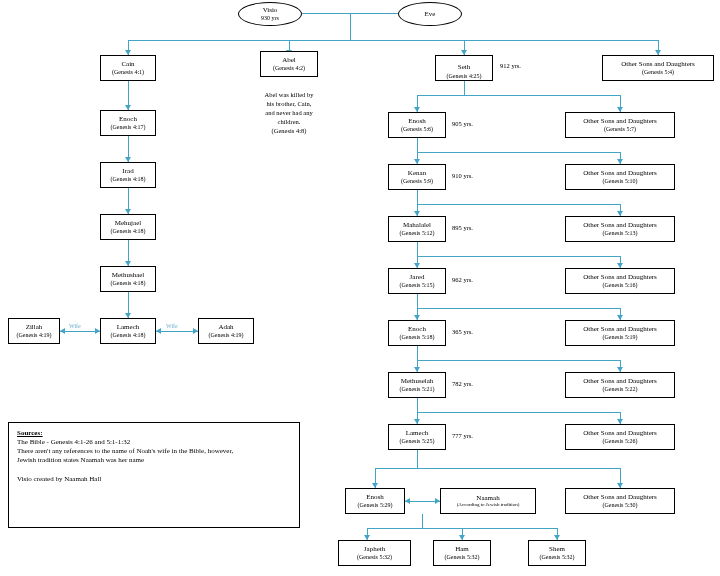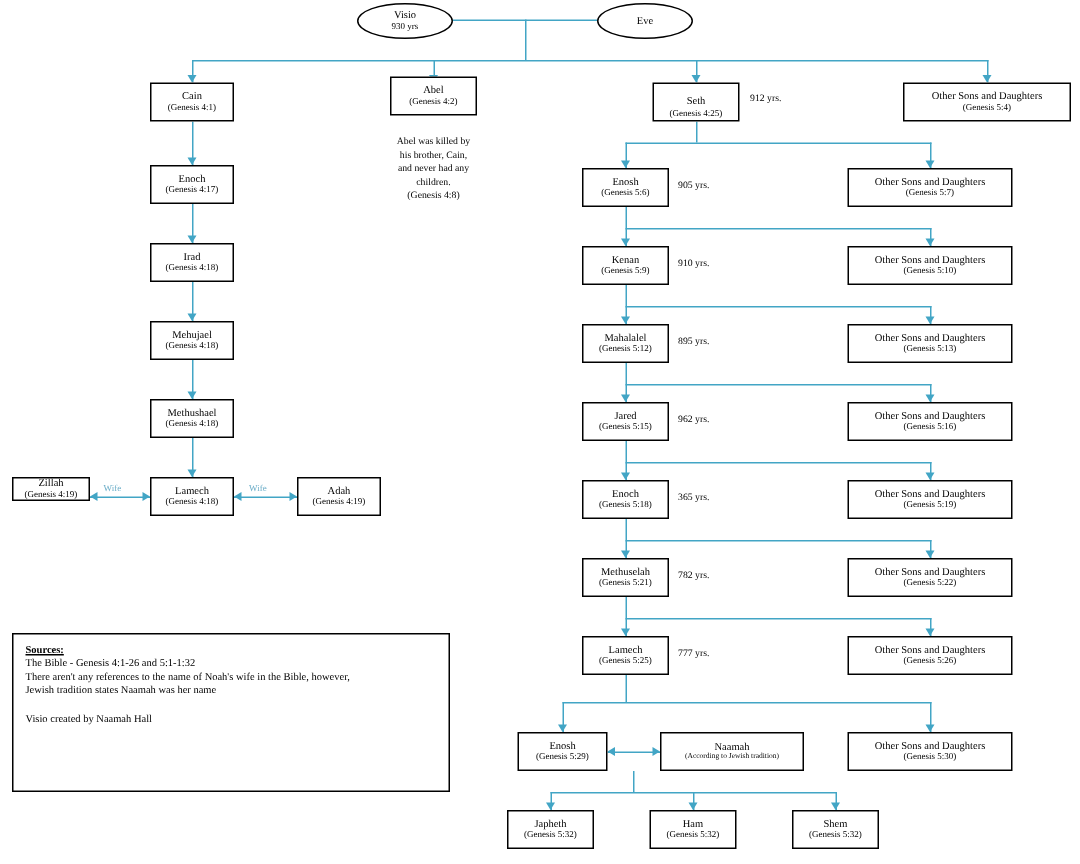--- a/index.html
+++ b/index.html
@@ -179,21 +179,21 @@
       <span class="l2">(Genesis 4:18)</span>
     </div>
     <div class="node" style="left: 100px; top: 266px; width: 56px; height: 26px;">
       <span class="l1">Methushael</span>
       <span class="l2">(Genesis 4:18)</span>
     </div>
     <div class="node" style="left: 100px; top: 318px; width: 56px; height: 26px;">
       <span class="l1">Lamech</span>
       <span class="l2">(Genesis 4:18)</span>
     </div>
-    <div class="node" style="left: 8px; top: 318px; width: 52px; height: 16px;">
+    <div class="node" style="left: 8px; top: 318px; width: 52px; height: 26px;">
       <span class="l1">Zillah</span>
       <span class="l2">(Genesis 4:19)</span>
     </div>
     <div class="node" style="left: 198px; top: 318px; width: 56px; height: 26px;">
       <span class="l1">Adah</span>
       <span class="l2">(Genesis 4:19)</span>
     </div>
     <div class="node" style="left: 388px; top: 112px; width: 58px; height: 26px;">
       <span class="l1">Enosh</span>
       <span class="l2">(Genesis 5:6)</span>
@@ -255,21 +255,21 @@
       <span class="l2">(Genesis 5:29)</span>
     </div>
     <div class="node" style="left: 440px; top: 488px; width: 96px; height: 26px;">
       <span class="l1">Naamah</span>
       <span class="l2 tiny">(According to Jewish tradition)</span>
     </div>
     <div class="node" style="left: 565px; top: 488px; width: 110px; height: 26px;">
       <span class="l1">Other Sons and Daughters</span>
       <span class="l2">(Genesis 5:30)</span>
     </div>
-    <div class="node" style="left: 338px; top: 540px; width: 58px; height: 26px;">
+    <div class="node" style="left: 338px; top: 540px; width: 73px; height: 26px;">
       <span class="l1">Japheth</span>
       <span class="l2">(Genesis 5:32)</span>
     </div>
     <div class="node" style="left: 433px; top: 540px; width: 58px; height: 26px;">
       <span class="l1">Ham</span>
       <span class="l2">(Genesis 5:32)</span>
     </div>
     <div class="node" style="left: 528px; top: 540px; width: 58px; height: 26px;">
       <span class="l1">Shem</span>
       <span class="l2">(Genesis 5:32)</span>

